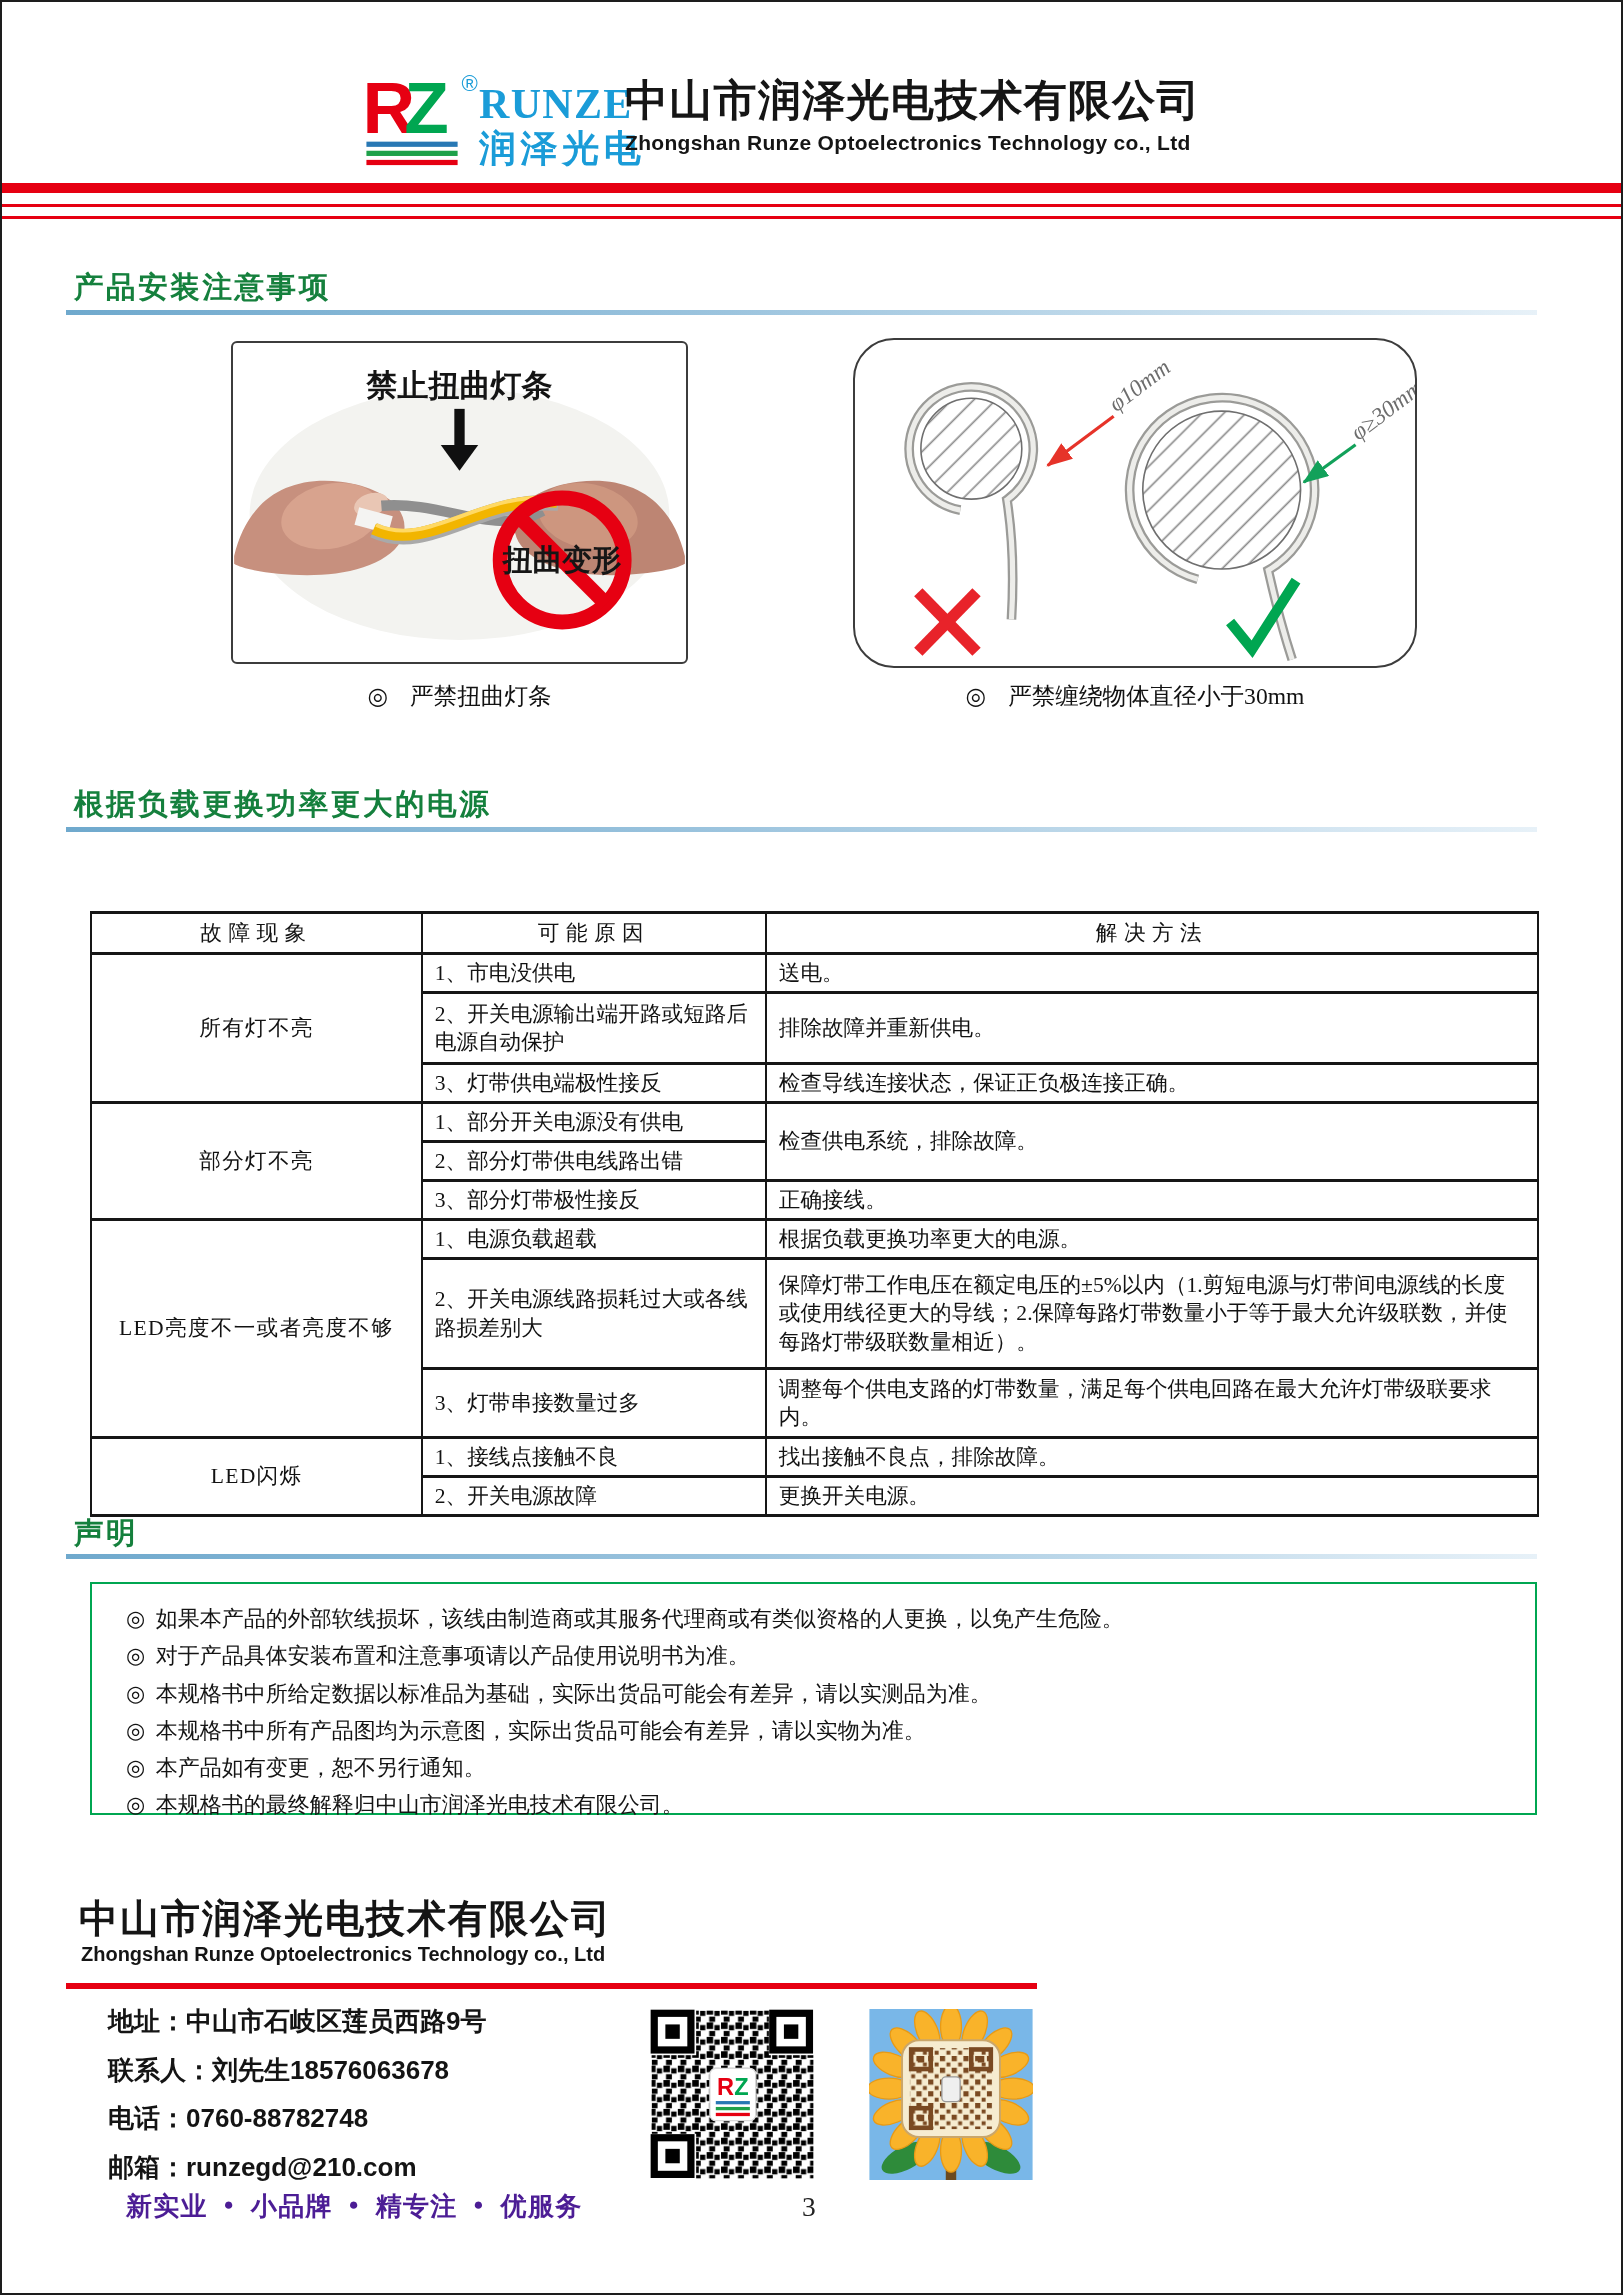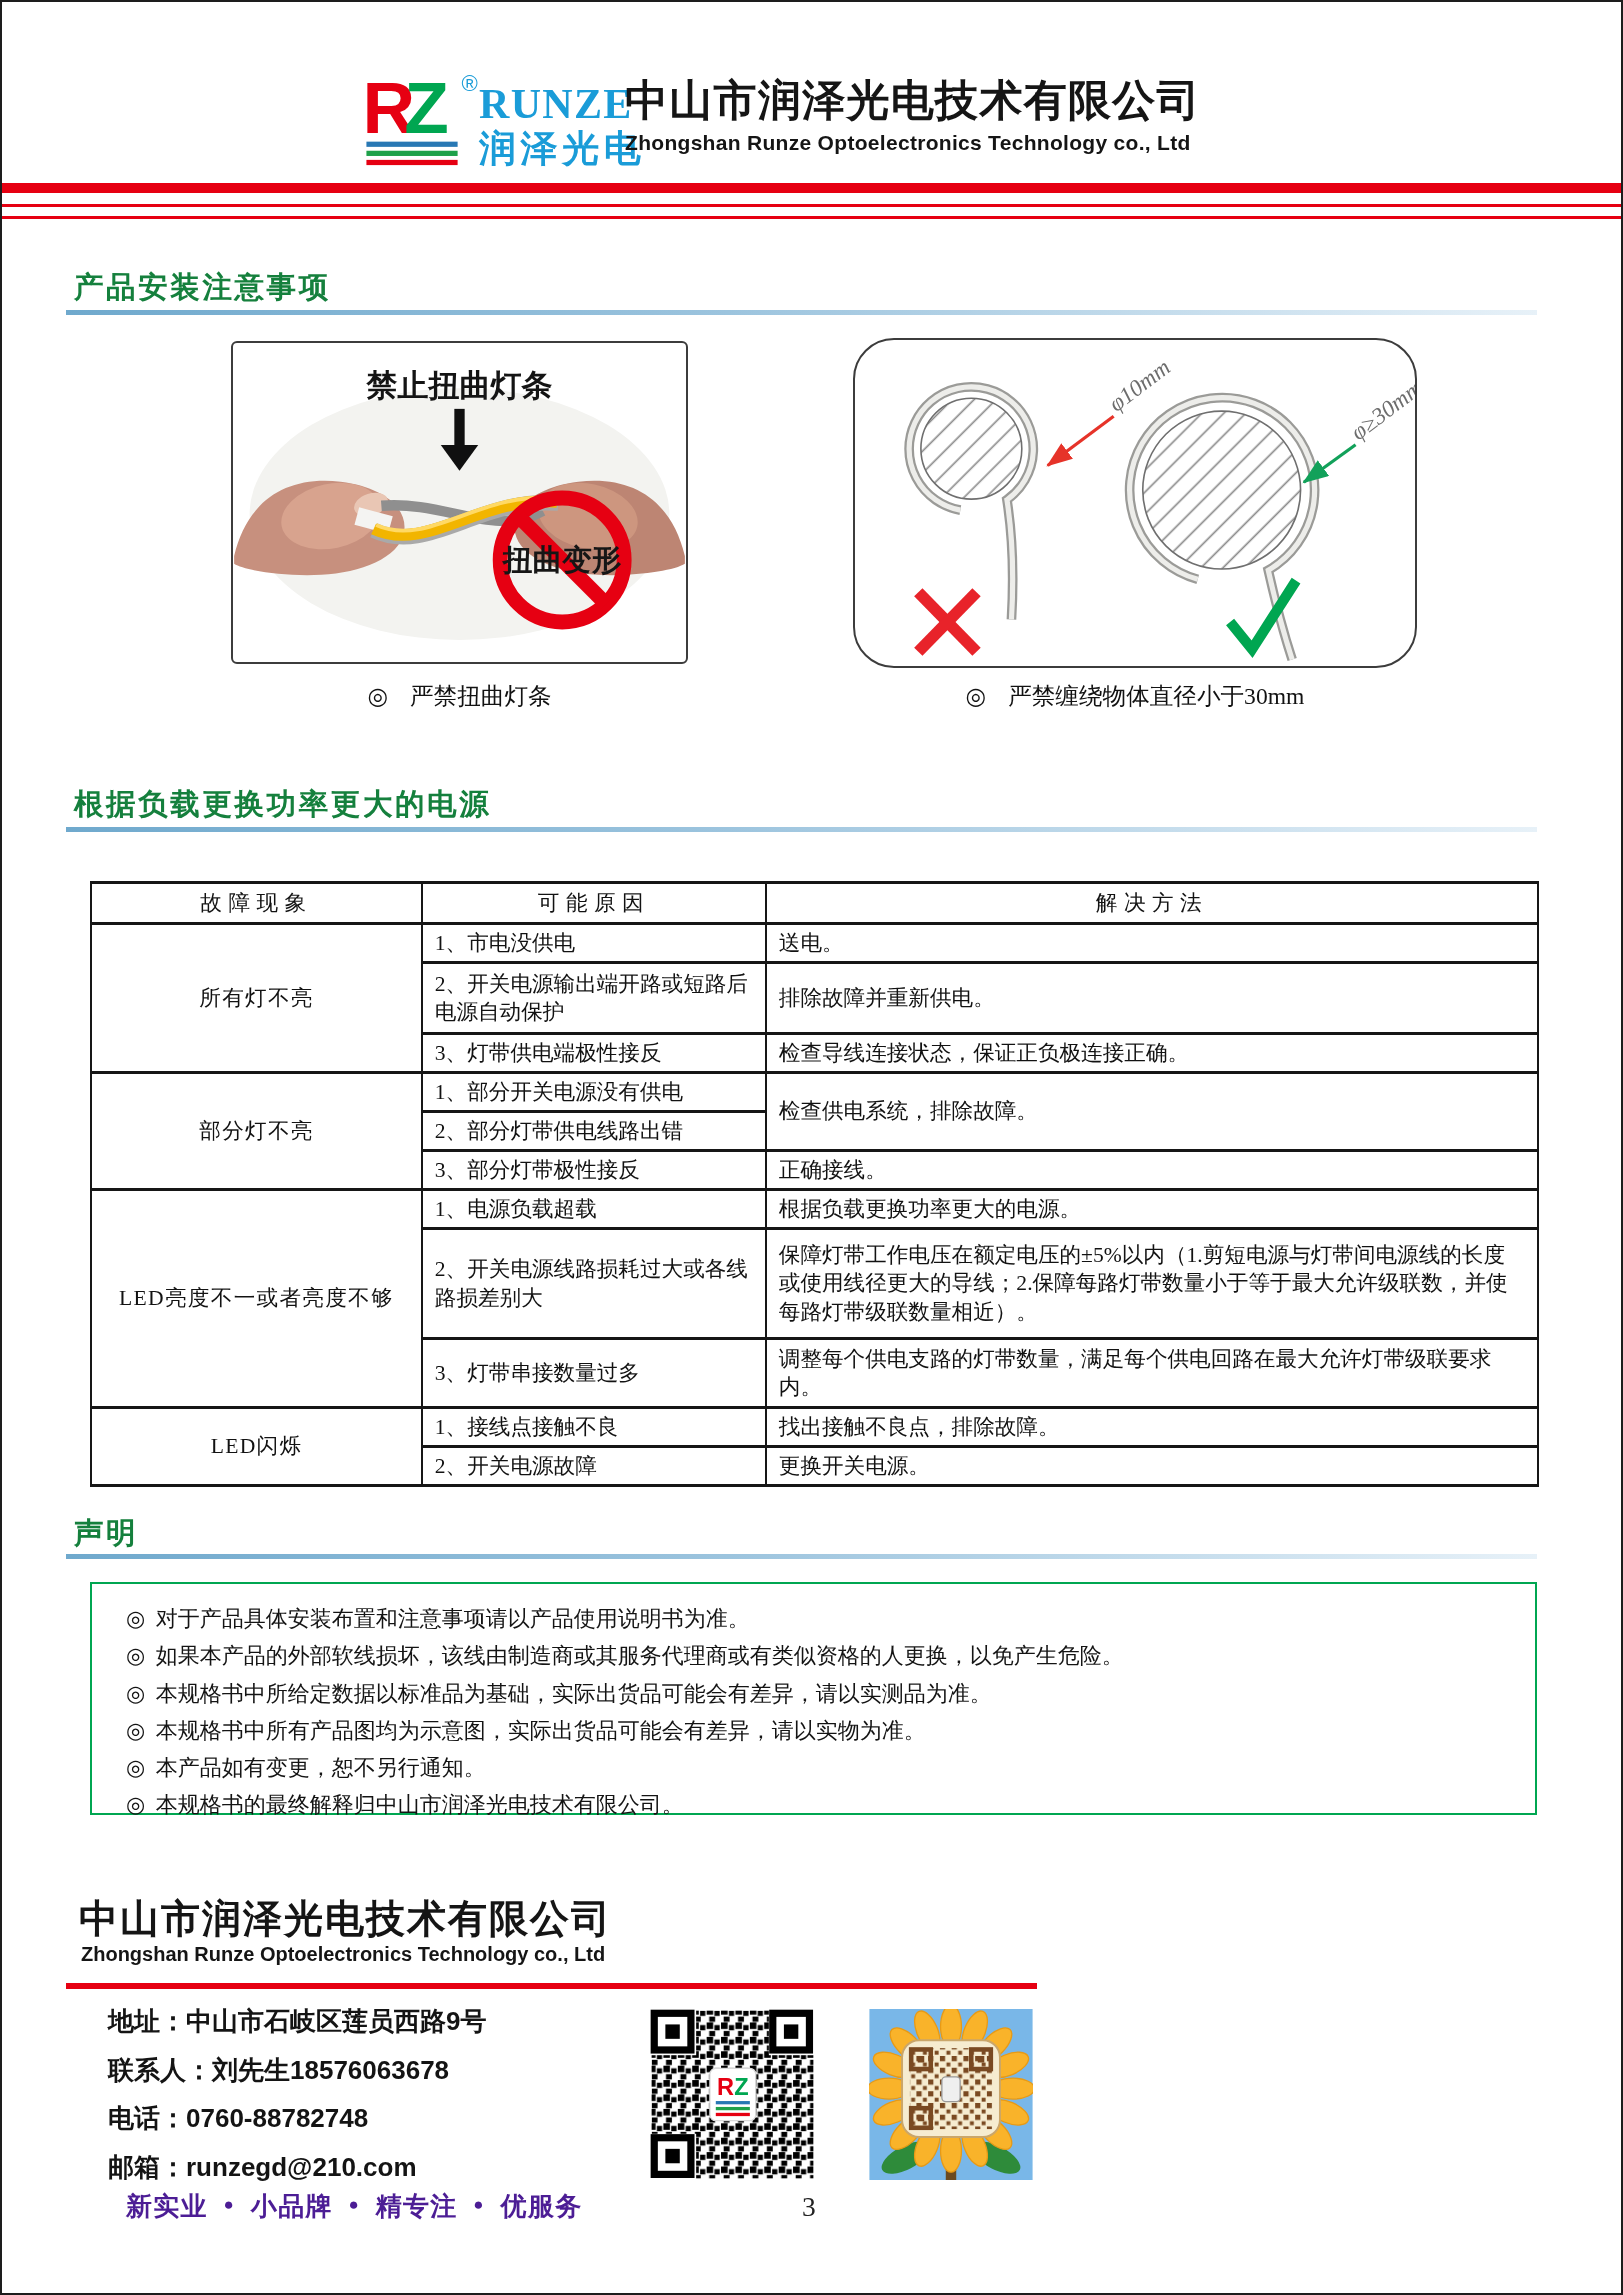--- a/index.html
+++ b/index.html
@@ -26,21 +26,21 @@
   
   .fig{position:absolute;border:2px solid #3c3c3c;background:#fff;box-sizing:border-box;overflow:hidden;}
   .fig-left{left:229px;top:339px;width:457px;height:323px;border-radius:6px;}
   .fig-right{left:851px;top:336px;width:564px;height:330px;border-radius:41px;}
   .fig svg{display:block;width:100%;height:100%;}
   .caption{position:absolute;font-family:"Liberation Serif",serif;font-size:23.6px;color:#121212;text-align:center;}
   .cap-left{left:229px;top:678px;width:457px;}
   .cap-right{left:851px;top:678px;width:564px;}
   .cap-bullet{margin-right:22px;}
   
-  .fault-table{position:absolute;left:88px;top:879px;width:1447px;border-collapse:collapse;table-layout:fixed;
+  .fault-table{position:absolute;left:88px;top:909px;width:1447px;border-collapse:collapse;table-layout:fixed;
                font-family:"Liberation Serif",serif;font-size:21.6px;color:#121212;line-height:1.3;border-radius:25px;}
   .fault-table th,.fault-table td{border-left:2px solid #161616;border-right:2px solid #161616;
                border-top:3.3px solid #161616;border-bottom:3.3px solid #161616;padding:3.9px 11.8px;vertical-align:middle;}
   .fault-table th{font-weight:normal;letter-spacing:6.5px;text-align:center;}
   .cell-phen{text-align:center;letter-spacing:1.3px;}
   .cell-cause{padding-left:33px;}
   .cell-sol{padding-left:25px;}
   tr.rh-h{height:41px;} tr.rh{height:39px;} tr.rh-2{height:71px;} tr.rh-big{height:110px;} tr.rh-med{height:69px;}
   
   .statement-box{position:absolute;left:88px;top:1580px;width:1447px;height:233px;
@@ -231,22 +231,22 @@
         <td class="cell-sol">更换开关电源。</td>
       </tr>
     </tbody>
   </table>
 
   <div class="sec-title t3">声明</div>
   <div class="sec-rule r3"></div>
 
   <div class="statement-box">
     <ul class="statement-list">
+      <li><span class="s-bullet">◎</span><span>如果本产品的外部软线损坏，该线由制造商或其服务代理商或有类似资格的人更换，以免产生危险。</span></li>
       <li><span class="s-bullet">◎</span><span>对于产品具体安装布置和注意事项请以产品使用说明书为准。</span></li>
-      <li><span class="s-bullet">◎</span><span>如果本产品的外部软线损坏，该线由制造商或其服务代理商或有类似资格的人更换，以免产生危险。</span></li>
       <li><span class="s-bullet">◎</span><span>本规格书中所给定数据以标准品为基础，实际出货品可能会有差异，请以实测品为准。</span></li>
       <li><span class="s-bullet">◎</span><span>本规格书中所有产品图均为示意图，实际出货品可能会有差异，请以实物为准。</span></li>
       <li><span class="s-bullet">◎</span><span>本产品如有变更，恕不另行通知。</span></li>
       <li><span class="s-bullet">◎</span><span>本规格书的最终解释归中山市润泽光电技术有限公司。</span></li>
     </ul>
   </div>
 
   <div class="f-company-cn">中山市润泽光电技术有限公司</div>
   <div class="f-company-en">Zhongshan Runze Optoelectronics Technology co., Ltd</div>
   <div class="f-redline"></div>

